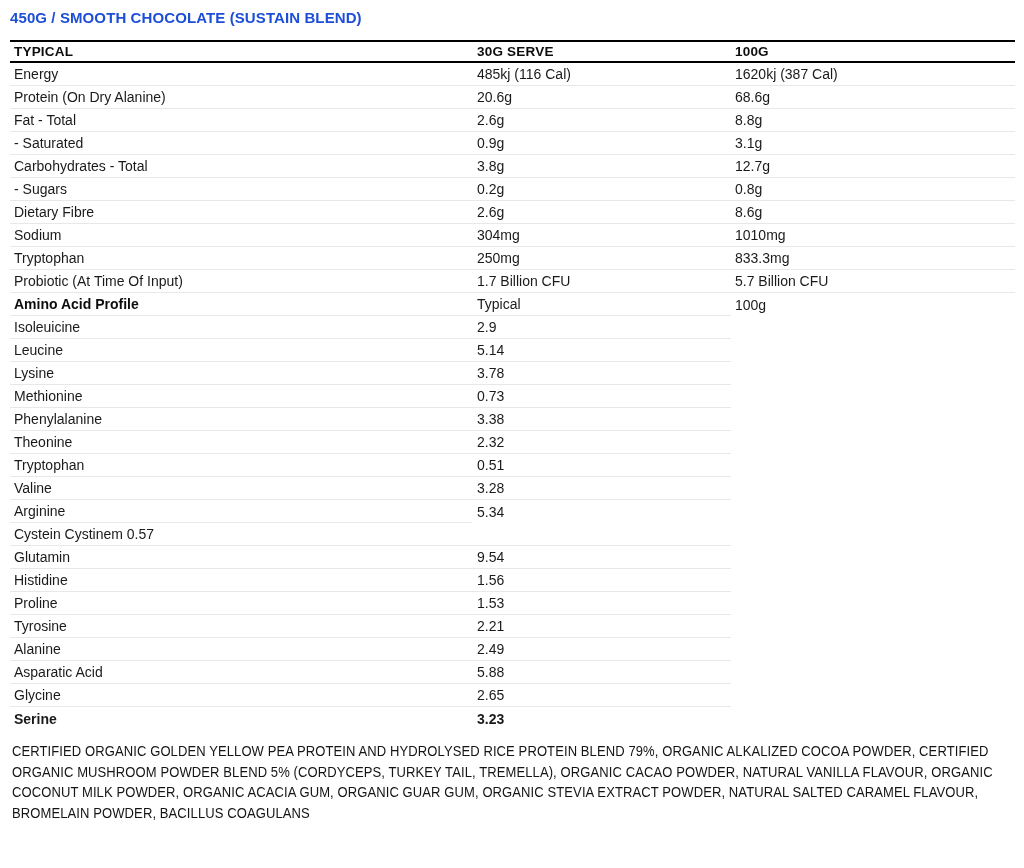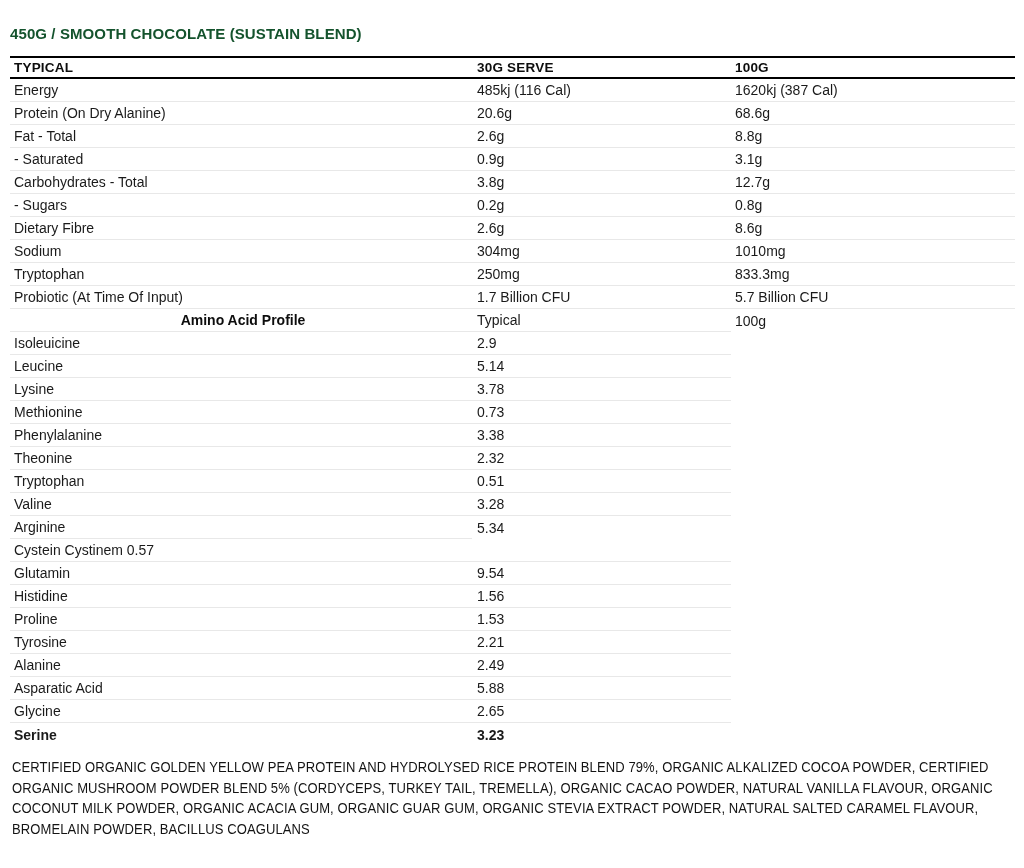--- a/index.html
+++ b/index.html
@@ -11,22 +11,22 @@
     font-family: "Liberation Sans", sans-serif;
     color: #1a1a1a;
     -webkit-font-smoothing: antialiased;
   }
   .page { padding: 9px 10px 0 10px; width: 1024px; }
 
   .title {
     font-size: 15px;
     line-height: 18px;
     font-weight: bold;
-    color: #14532d;
-    margin: 16px 0 13px 0;
+    color: #1d4ed8;
+    margin: 0 0 13px 0;
     letter-spacing: 0.1px;
   }
 
   table.nutrition {
     width: 1005px;
     border-collapse: separate;
     border-spacing: 0;
     table-layout: fixed;
     font-size: 14px;
   }
@@ -50,21 +50,21 @@
 
   tbody td {
     height: 23px;
     padding: 0 0 0 4px;
     border-bottom: 1px solid #e8e8e8;
     vertical-align: middle;
     white-space: nowrap;
     overflow: hidden;
   }
   tbody td.v1 { padding-left: 5px; margin-left: 21px; }
-  tbody tr.bold td.lbl { font-weight: bold; color: #0d0d0d; text-align: center; }
+  tbody tr.bold td.lbl { font-weight: bold; color: #0d0d0d; }
 
   
   tr.s-two  td.v2  { border-bottom: none; }
   tr.s-one  td.v1, tr.s-one td.v2 { border-bottom: none; }
   tr.s-none td     { border-bottom: none; font-weight: bold; }
 
   .ingredients-wrap { margin: 11px 0 0 2px; }
   .ingredients {
     display: block;
     width: 1080px;

